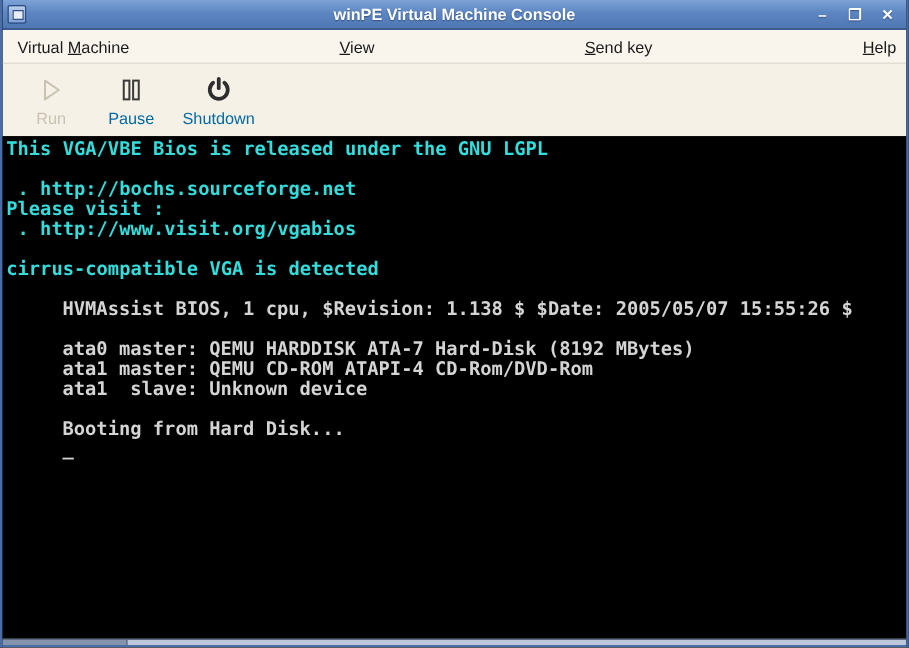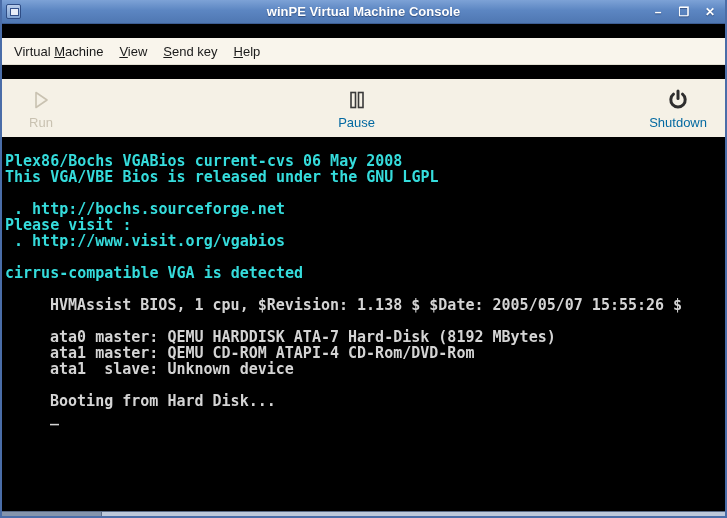--- a/index.html
+++ b/index.html
@@ -7,21 +7,20 @@
   body { font-family: "Liberation Sans", sans-serif; }
 
   .window {
     width: 727px; height: 518px;
     position: relative;
     background: #000;
     border-left: 2px solid #4a6da8;
     border-right: 2px solid #4a6da8;
     display: flex; flex-direction: column;
     overflow: hidden;
-    gap: 14px;
   }
 
   
   .titlebar {
     height: 24px; flex: 0 0 24px;
     background: linear-gradient(#7da2d6, #5c86c2 45%, #4f77b2);
     border-bottom: 1px solid #3c5d93;
     position: relative;
     display: flex; align-items: center;
   }
@@ -53,31 +52,31 @@
     text-shadow: 0 1px 1px rgba(20,40,80,.55);
   }
 
   
   .menubar {
     height: 27px; flex: 0 0 27px;
     background: #f9f5ec;
     border-bottom: 1px solid #e3dfd2;
     display: flex; align-items: center;
     padding-left: 4px;
-    font-size: 13px; color: #1a1a1a;
+    font-size: 13px; color: #1a1a1a; justify-content: space-between;
   }
   .menu-item { padding: 4px 8px; cursor: default; }
   .mn { text-decoration: underline; }
 
   
   .toolbar {
     height: 58px; flex: 0 0 58px;
     background: #f5f1e6;
     display: flex; align-items: flex-start;
-    padding: 6px 12px 0 10px; gap: 6px; justify-content: space-between;
+    padding: 6px 12px 0 10px; gap: 6px;
   }
   .tool-btn {
     min-width: 58px; padding: 2px 6px;
     display: flex; flex-direction: column; align-items: center;
     background: none; border: none;
     font-family: "Liberation Sans", sans-serif;
     font-size: 13px; color: #0369a1;
   }
   .tool-btn .ticon { height: 26px; display: flex; align-items: center; justify-content: center; }
   .tool-btn .tlabel { margin-top: 2px; }
@@ -164,21 +163,20 @@
           <path d="M12 3 L12 10.5" fill="none" stroke="#2e2e2e" stroke-width="3" stroke-linecap="round"></path>
         </svg>
       </span>
       <span class="tlabel">Shutdown</span>
     </button>
 
   </div>
 
   <div class="console">
     <div>
-        <div class="console-line" data-color="cyan">Plex86/Bochs VGABios current-cvs 06 May 2008</div>
         <div class="console-line" data-color="cyan">This VGA/VBE Bios is released under the GNU LGPL</div>
         <div class="console-line" data-color="cyan"></div>
         <div class="console-line" data-color="cyan"> . http://bochs.sourceforge.net</div>
         <div class="console-line" data-color="cyan">Please visit :</div>
         <div class="console-line" data-color="cyan"> . http://www.visit.org/vgabios</div>
         <div class="console-line" data-color="cyan"></div>
         <div class="console-line" data-color="cyan">cirrus-compatible VGA is detected</div>
         <div class="console-line" data-color="grey"></div>
         <div class="console-line" data-color="grey">HVMAssist BIOS, 1 cpu, $Revision: 1.138 $ $Date: 2005/05/07 15:55:26 $</div>
         <div class="console-line" data-color="grey"></div>

